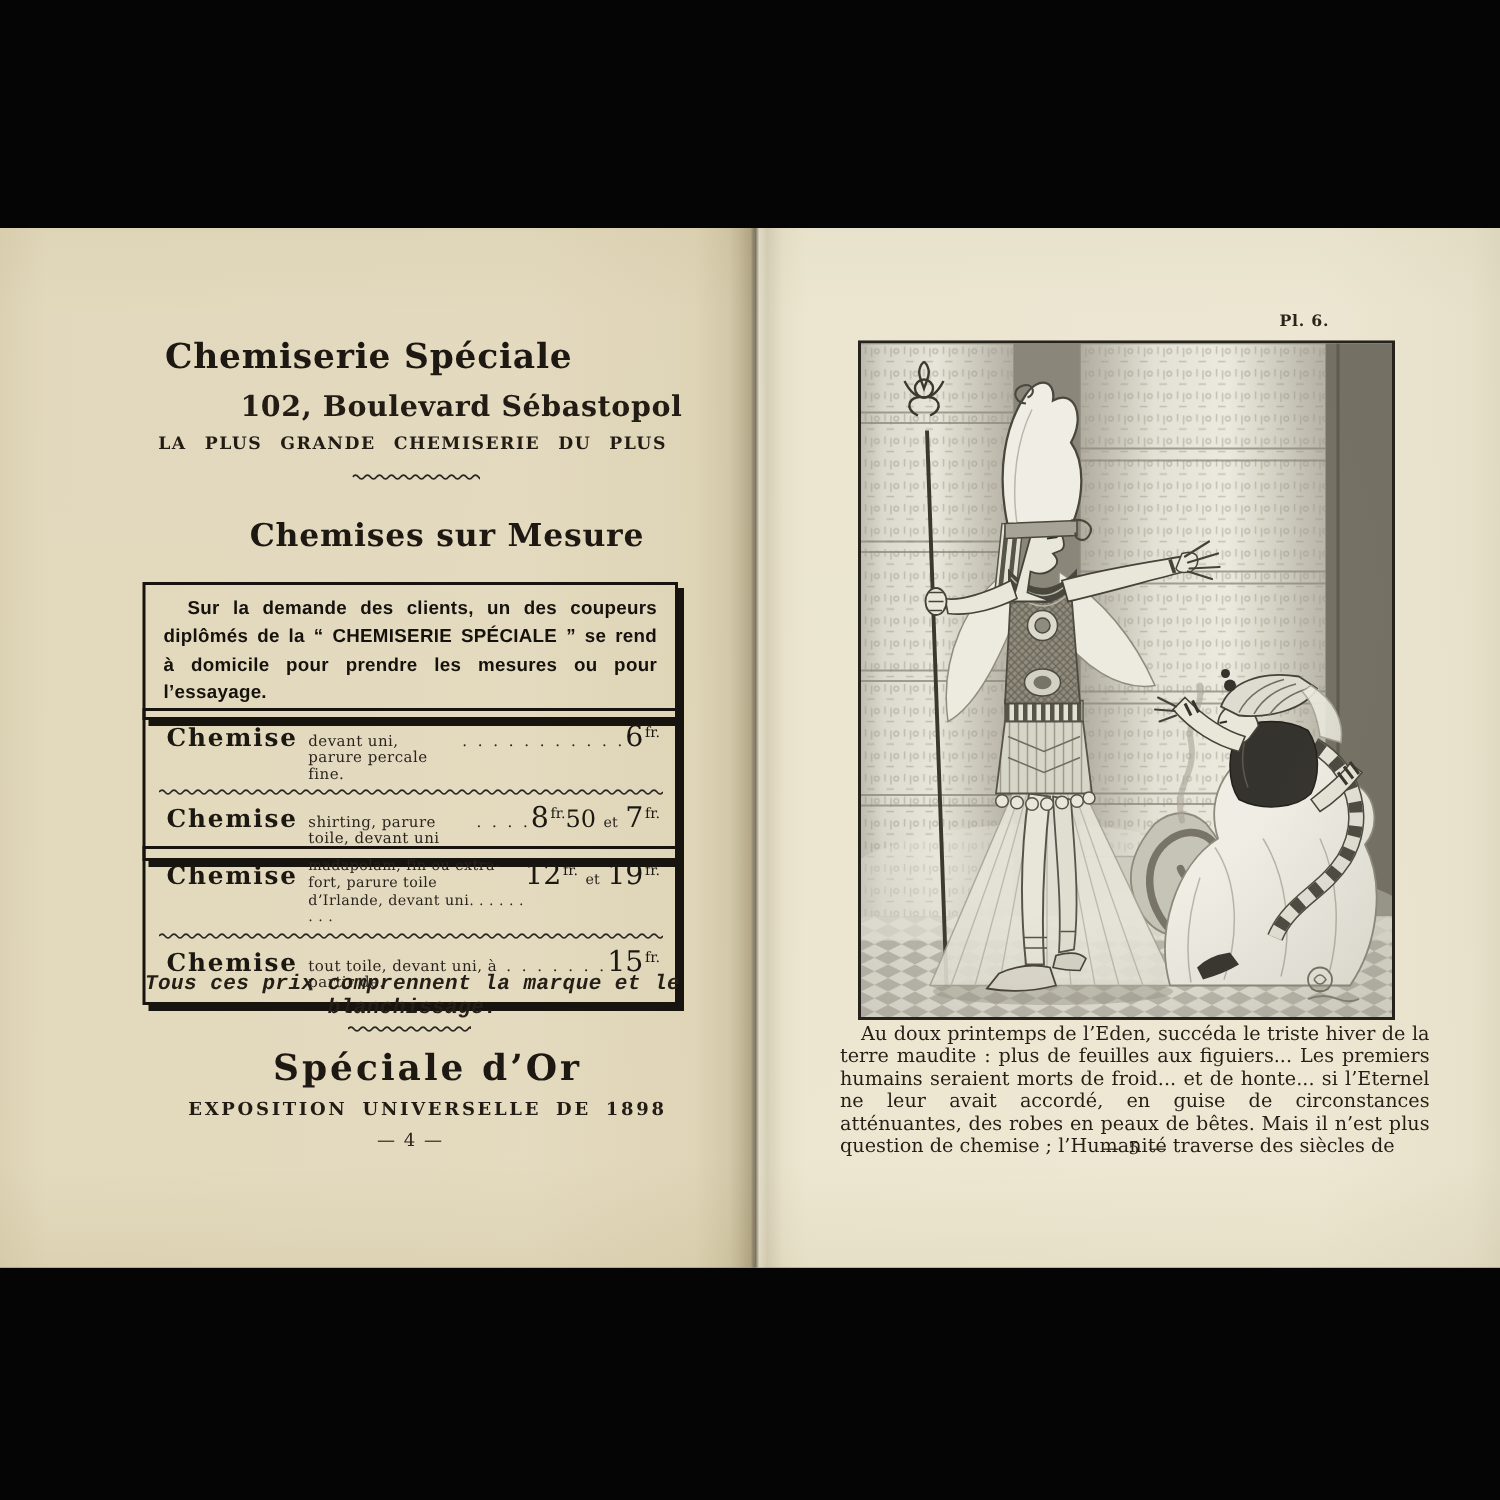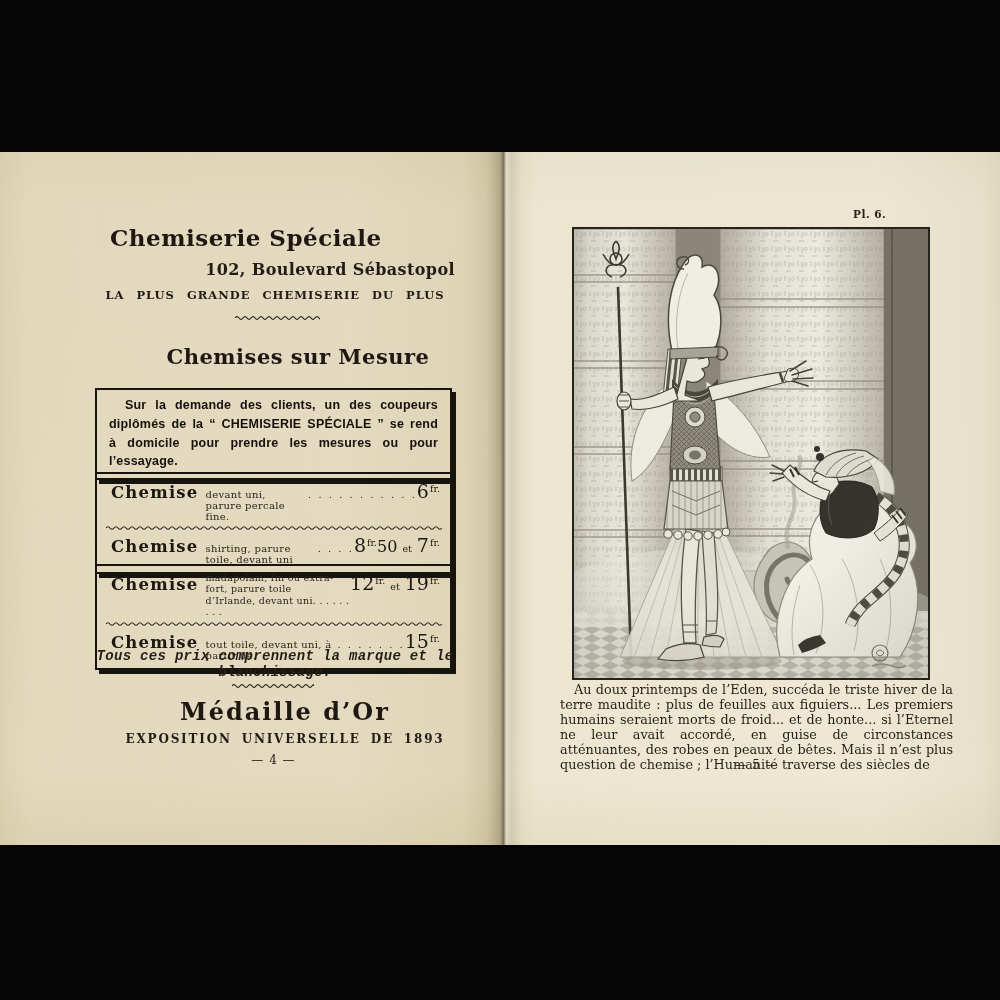--- a/index.html
+++ b/index.html
@@ -12,21 +12,21 @@
     background-blend-mode:multiply;}
   .page-right{left:503px;width:497px;
     background:linear-gradient(180deg,#f1eee1 0%,#f5f2e7 8%,#f6f3e8 90%,#efebdc 100%),
                linear-gradient(90deg,#d8d2bf 0%,#eee9da 2%,#f5f2e6 7%,#f6f3e8 75%,#f0ecdf 96%,#e9e5d6 100%);
     background-blend-mode:multiply;}
   .gutter{position:absolute;left:486px;top:152px;width:36px;height:693px;pointer-events:none;
     background:linear-gradient(90deg,rgba(60,50,30,0) 0%,rgba(80,66,40,0.16) 40%,rgba(43,34,18,0.5) 49%,rgba(255,255,246,0.3) 56%,rgba(60,50,30,0.08) 72%,rgba(60,50,30,0) 100%);}
   .abs{position:absolute;}
   
   .lp-title{font-weight:bold;font-size:23px;letter-spacing:0.5px;text-align:left;color:#1d1812;}
-  .lp-address{font-weight:bold;font-size:16px;letter-spacing:0.4px;text-align:right;color:#221c15;}
+  .lp-address{font-weight:bold;font-size:19px;letter-spacing:0.4px;text-align:right;color:#221c15;}
   .lp-tagline{font-weight:bold;font-size:11.5px;letter-spacing:1px;word-spacing:7px;text-align:center;color:#221c15;}
   .lp-heading{font-weight:bold;font-size:21px;letter-spacing:0.5px;text-align:center;color:#1d1812;}
   .lp-foot{font-weight:bold;font-style:italic;font-size:14px;letter-spacing:0.3px;text-align:center;color:#241e16;font-family:Liberation Mono, monospace;}
   .lp-award{font-weight:bold;font-size:24px;letter-spacing:2px;text-align:center;color:#1d1812;}
   .lp-award-sub{font-weight:bold;font-size:12px;letter-spacing:1.8px;word-spacing:4px;text-align:center;color:#221c15;}
   .pagenum{font-size:12px;letter-spacing:1px;text-align:center;color:#2a241c;}
   .wavy{display:block;}
   .noticebox{border:2px solid #17140f;box-shadow:4px 4px 0 #17140f;padding:6px 12px 7px;
     font-family:"Liberation Sans",sans-serif;font-weight:bold;font-size:12.5px;line-height:1.5;
     letter-spacing:0.2px;word-spacing:1px;text-align:justify;text-indent:16px;color:#15110c;}
@@ -108,22 +108,22 @@
         <span class="pdots">. . . . . . .</span>
         <span class="spacer"></span>
         <span class="pprice"><span class="pv">15</span><sup class="pu">fr.</sup></span>
       </div>
     </div>
 
     <div class="abs lp-foot" style="left:75px;top:496px;width:400px;">Tous ces prix comprennent la marque et le blanchissage.</div>
     <svg class="abs wavy" style="left:232px;top:531px;width:82px;height:6px;" viewBox="0 0 82 6" preserveAspectRatio="none">
         <path stroke="#2a2722" stroke-width="1.2" fill="none" d="M0 3 Q2 0.4 4 3 Q6 5.6 8 3 Q10 0.4 12 3 Q14 5.6 16 3 Q18 0.4 20 3 Q22 5.6 24 3 Q26 0.4 28 3 Q30 5.6 32 3 Q34 0.4 36 3 Q38 5.6 40 3 Q42 0.4 44 3 Q46 5.6 48 3 Q50 0.4 52 3 Q54 5.6 56 3 Q58 0.4 60 3 Q62 5.6 64 3 Q66 0.4 68 3 Q70 5.6 72 3 Q74 0.4 76 3 Q78 5.6 80 3 Q82 0.4 82 3"></path>
       </svg>
-    <div class="abs lp-award" style="left:95px;top:545px;width:380px;">Médaille d’Or</div>
-    <div class="abs lp-award-sub" style="left:85px;top:580px;width:400px;">EXPOSITION UNIVERSELLE DE 1893</div>
+    <div class="abs lp-award" style="left:95px;top:545px;width:380px;">Spéciale d’Or</div>
+    <div class="abs lp-award-sub" style="left:85px;top:580px;width:400px;">EXPOSITION UNIVERSELLE DE 1898</div>
     <div class="abs pagenum" style="left:95px;top:601px;width:357px;">— 4 —</div>
   </div>
 
   <div class="page page-right">
     <div class="abs plate-label" style="left:350px;top:56px;">Pl. 6.</div>
 
     <div class="abs illustration" style="left:69px;top:75px;width:358px;height:453px;">
       <svg viewBox="0 0 354 449" width="354" height="449">
         <defs>
           <linearGradient id="colGrad" x1="0" y1="0" x2="1" y2="0">

